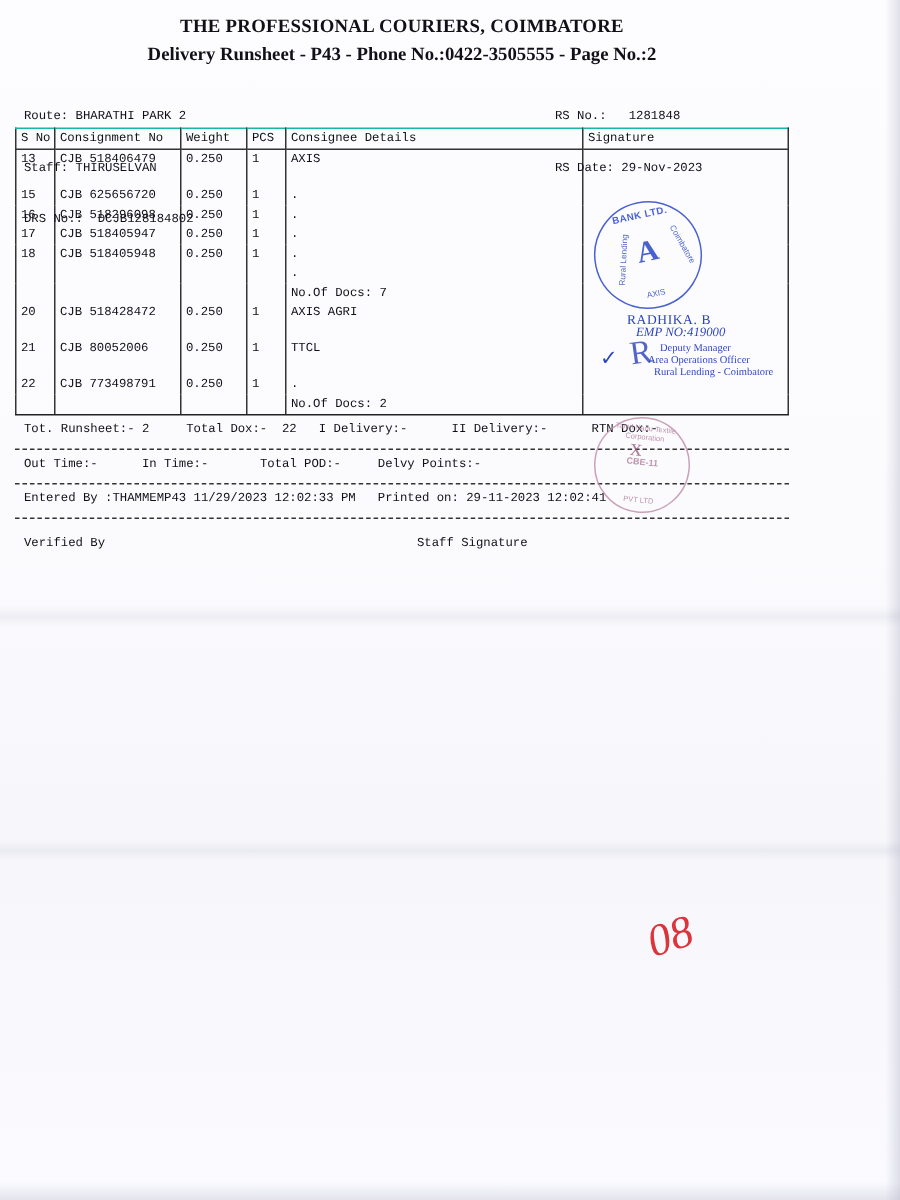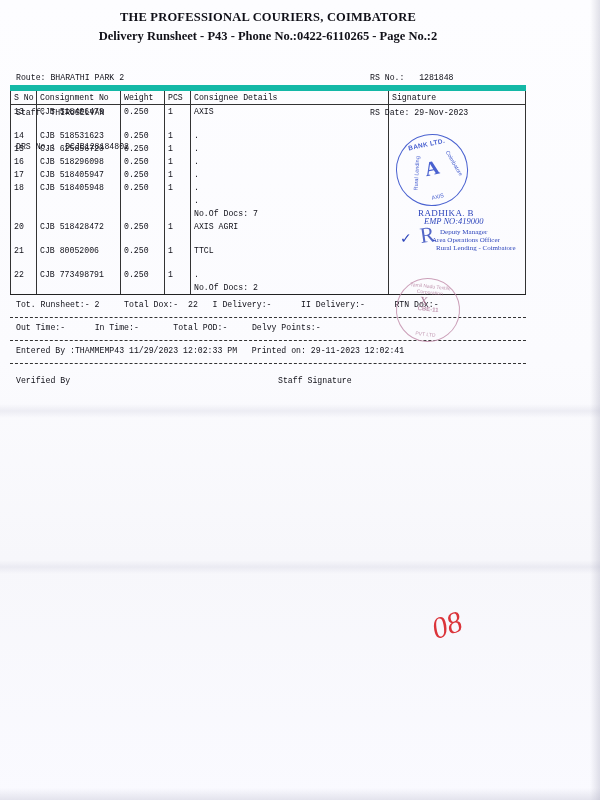--- a/index.html
+++ b/index.html
@@ -98,21 +98,21 @@
     border-left: 1px solid #333;
     border-right: 1px solid #333;
     padding: 1px 3px;
     vertical-align: top;
     text-align: left;
     font-weight: normal;
     white-space: pre;
     line-height: 11px;
   }
   table.runsheet th {
-    border-top: 6px solid #14b8a6;
+    border-top: 1px solid #14b8a6;
     border-bottom: 1px solid #333;
     font-weight: normal;
     margin-top: 48px;
   }
   table.runsheet tr.first-row td { border-top: 0; }
   .col-sno { width: 26px; }
   .col-cn { width: 84px; }
   .col-wt { width: 44px; }
   .col-pcs { width: 26px; }
   .col-cons { width: 198px; }
@@ -299,21 +299,21 @@
 
 <div class="sheet"></div>
 <div class="fold" style="top:404px;"></div>
 <div class="fold" style="top:560px;"></div>
 <div class="shadow-edge-right"></div>
 <div class="shadow-edge-bottom"></div>
 
 <div class="doc">
 
   <div class="title">THE PROFESSIONAL COURIERS, COIMBATORE</div>
-  <div class="subtitle">Delivery Runsheet - P43 - Phone No.:0422-6110265 - Page No.:2</div>
+  <div class="subtitle">Delivery Runsheet - P43 - Phone No.:0422-3505555 - Page No.:2</div>
 
   <div class="meta">
     <div class="left">
       <div>Route: BHARATHI PARK 2</div>
       <div>Staff: THIRUSELVAN</div>
       <div>DRS No.:  DCJB128184802</div>
     </div>
     <div class="right">
       <div>RS No.:   1281848</div>
       <div>RS Date: 29-Nov-2023</div>
@@ -342,28 +342,20 @@
     <tbody id="table-body">
         <tr class="first-row tallrow">
           <td>13</td>
           <td>CJB 518406479</td>
           <td>0.250</td>
           <td>1</td>
           <td>AXIS</td>
           <td></td>
         </tr>
         <tr>
-          <td>14</td>
-          <td>CJB 518531623</td>
-          <td>0.250</td>
-          <td>1</td>
-          <td>.</td>
-          <td></td>
-        </tr>
-        <tr>
           <td>15</td>
           <td>CJB 625656720</td>
           <td>0.250</td>
           <td>1</td>
           <td>.</td>
           <td></td>
         </tr>
         <tr>
           <td>16</td>
           <td>CJB 518296098</td>

